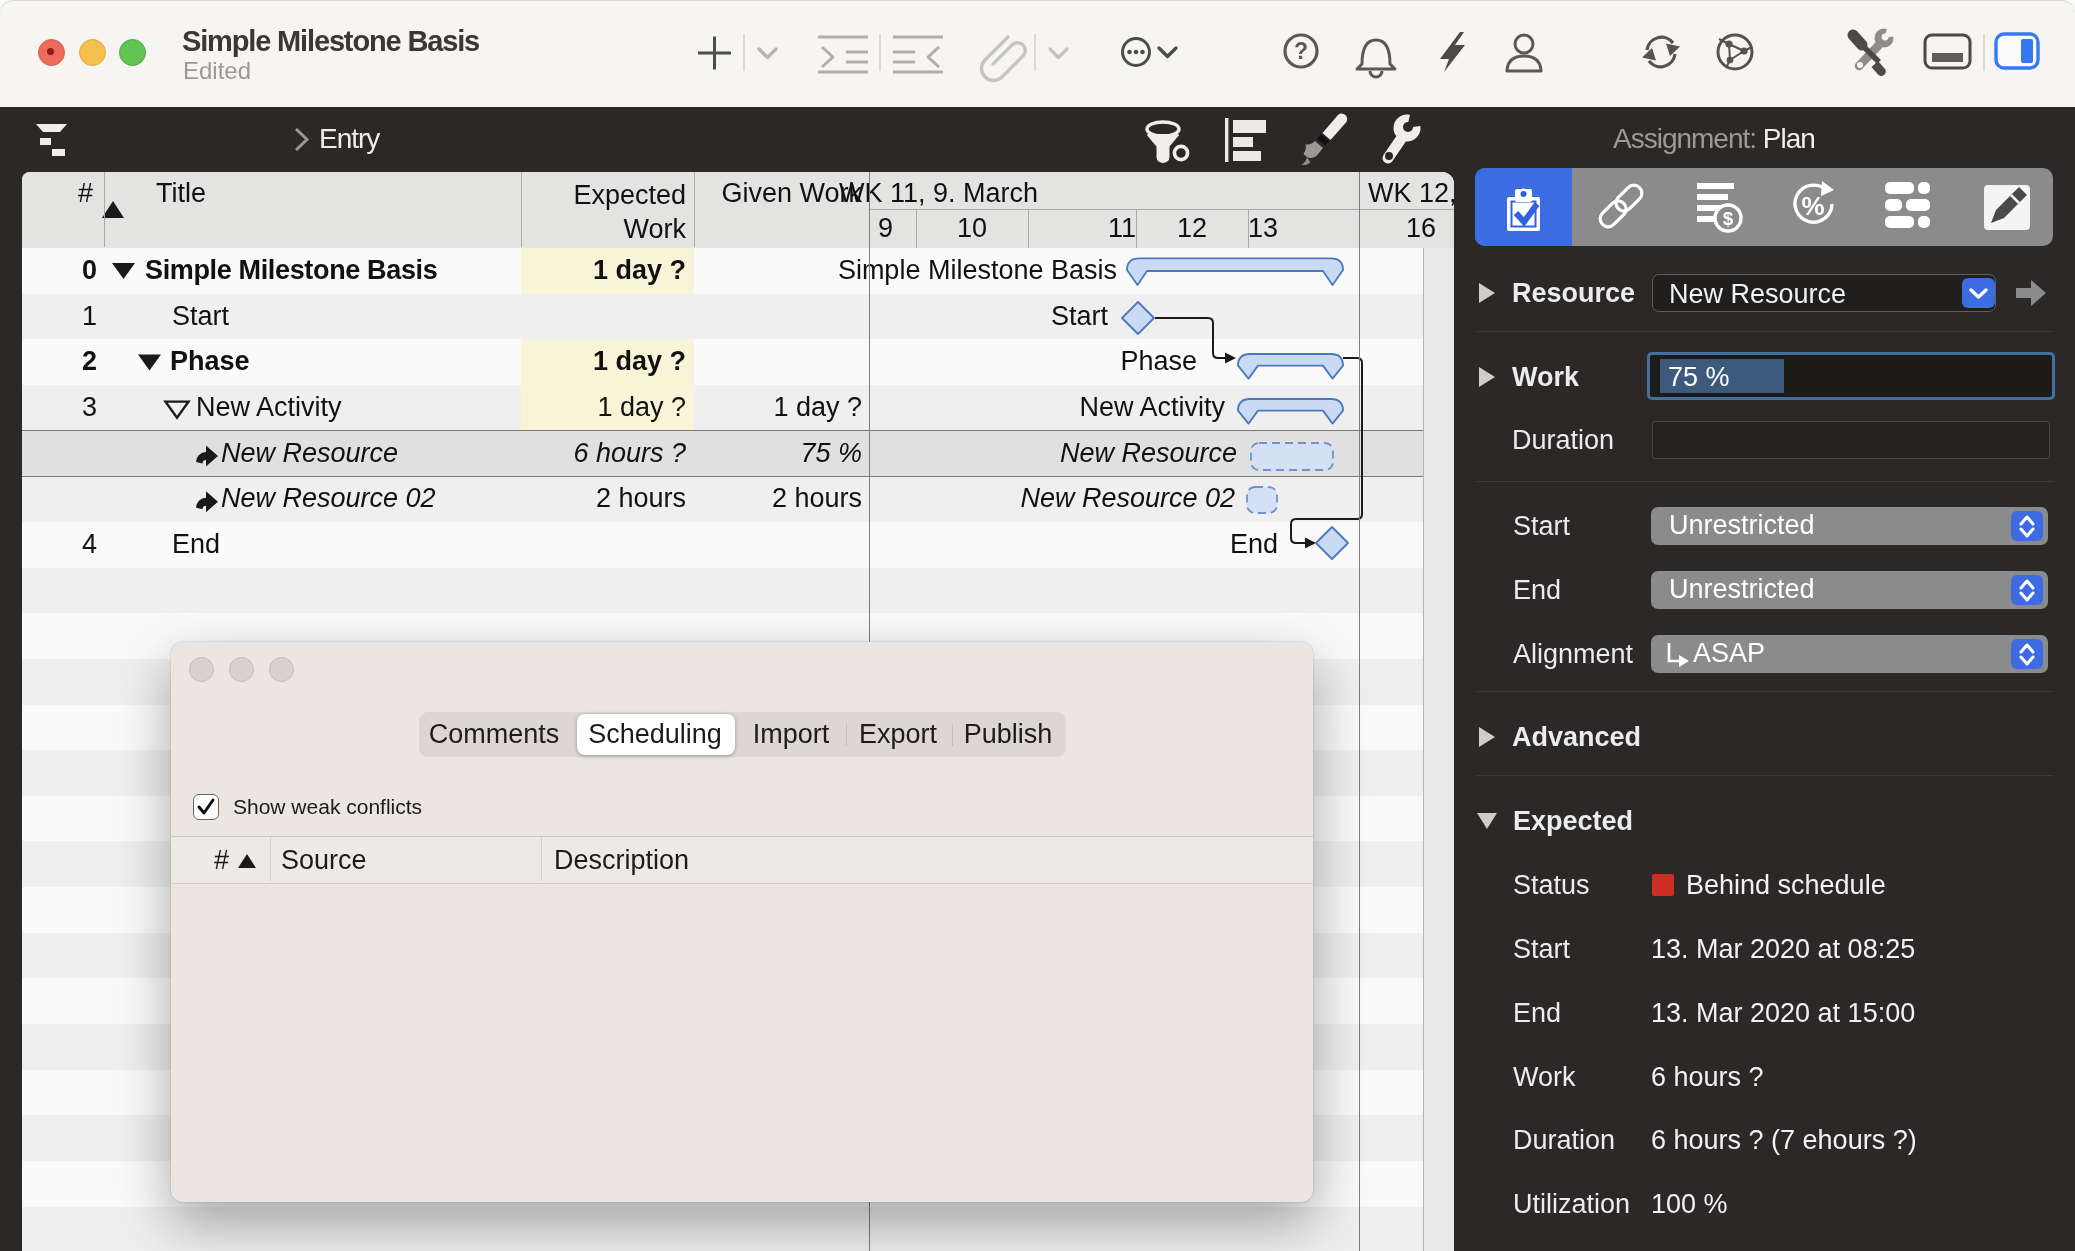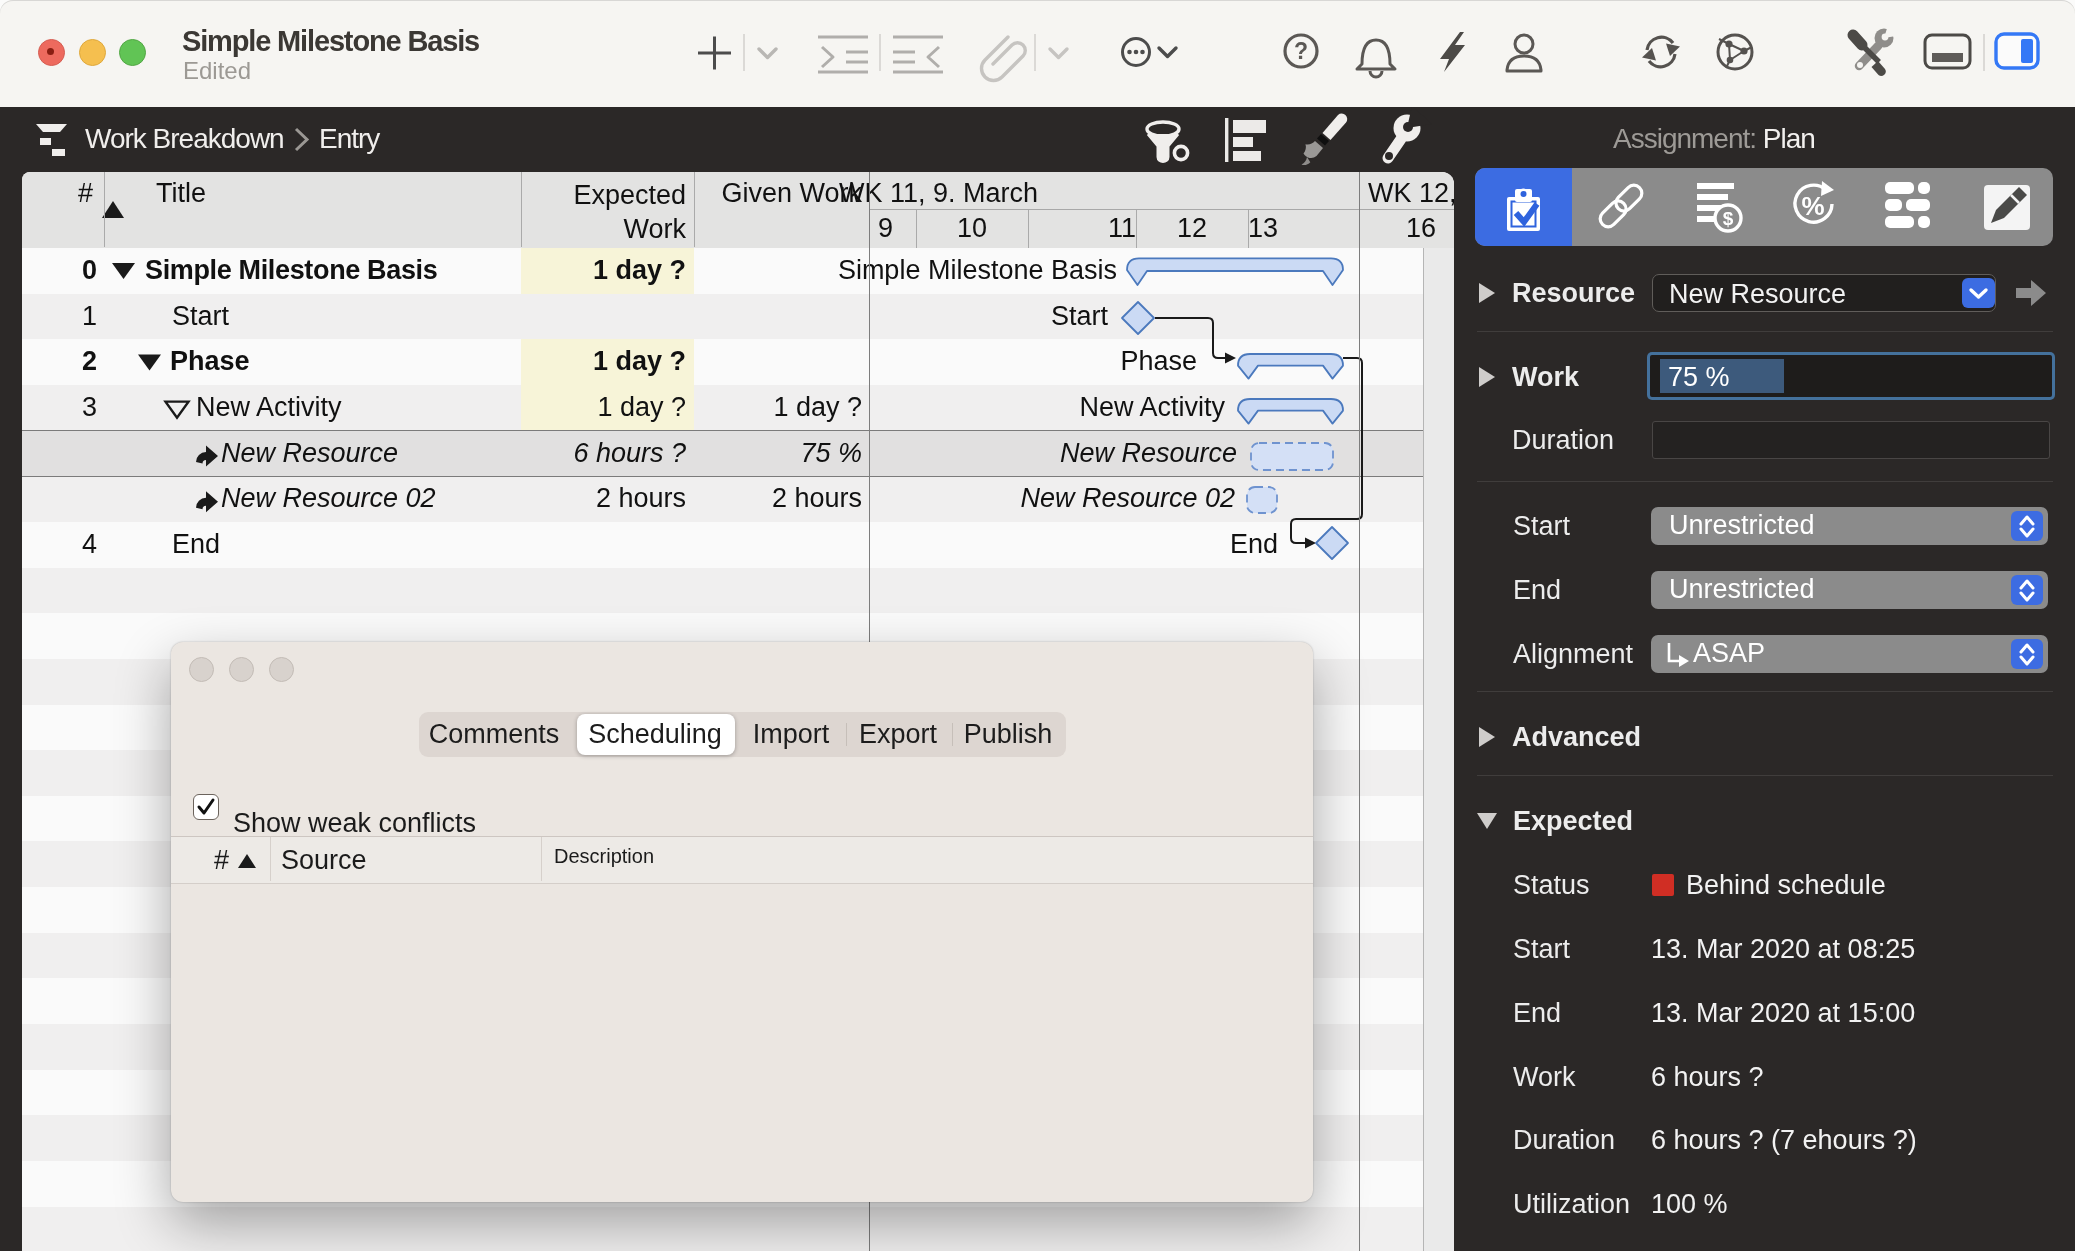--- a/index.html
+++ b/index.html
@@ -141,21 +141,20 @@
       <rect x="1925" y="35" width="45" height="33" rx="7" stroke="#4c4a47" stroke-width="3" fill="none"></rect>
       <rect x="1932" y="53" width="31" height="9" fill="#5f5c59"></rect>
       <path d="M 1984,34 v 37" stroke="#dbd9d6" stroke-width="2"></path>
 
       <rect x="1996" y="34" width="42" height="34" rx="8" stroke="#3478f6" stroke-width="3.4" fill="#fbfbfb"></rect>
       <rect x="2021" y="39" width="12" height="24" rx="2" fill="#3478f6"></rect>
     </svg>
   </div>
 
   <div id="toolbar2" class="abs">
-    <div class="crumb" style="left:85px">Work Breakdown</div>
     <div class="crumb" style="left:319px">Entry</div>
     <svg class="abs" style="left:0;top:0" width="2075" height="65" viewBox="0 0 2075 65">
 
       <g fill="#f0eeec">
         <path d="M 36,17 h 31 l -7,8 h -17 z"></path>
         <rect x="40" y="31" width="11" height="7"></rect>
         <rect x="52" y="42" width="13" height="7"></rect>
       </g>
 
       <path d="M 296,22 l 11,10.5 -11,10.5" stroke="#9b9894" stroke-width="3" fill="none"></path>
@@ -431,24 +430,24 @@
       <div class="dsegtext" style="left:429px;width:100px">Export</div>
       <div class="dsegtext" style="left:529px;width:120px">Publish</div>
       <div class="abs" style="left:427px;top:11px;width:1px;height:23px;background:#c6bfb9"></div>
       <div class="abs" style="left:533px;top:11px;width:1px;height:23px;background:#c6bfb9"></div>
     </div>
     <div class="abs" style="left:22px;top:152px;width:26px;height:26px;background:#fff;border:1.5px solid #6b635c;border-radius:6px;box-sizing:border-box">
       <svg width="24" height="24" viewBox="0 0 24 24">
           <path d="M 5,12 l 5,6 9,-13" stroke="#111" stroke-width="3" fill="none" stroke-linecap="round" stroke-linejoin="round"></path>
         </svg>
     </div>
-    <div class="abs" style="left:62px;top:166px;font-size:27px;color:#1b1b1b;line-height:30px">Show weak conflicts</div>
+    <div class="abs" style="left:62px;top:150px;font-size:21px;color:#1b1b1b;line-height:30px">Show weak conflicts</div>
     <div id="dtablehead">
       <div class="abs" style="left:43px;top:8px;font-size:27px;color:#1b1b1b">#</div>
       <div class="tri" style="left:67px;top:17px;border-left:9px solid transparent;border-right:9px solid transparent;border-bottom:14px solid #1a1a1a"></div>
       <div class="abs" style="left:110px;top:8px;font-size:27px;color:#1b1b1b">Source</div>
-      <div class="abs" style="left:383px;top:8px;font-size:20px;color:#1b1b1b">Description</div>
+      <div class="abs" style="left:383px;top:8px;font-size:27px;color:#1b1b1b">Description</div>
       <div class="abs" style="left:99px;top:0;width:1px;height:44px;background:#d6d0cb"></div>
       <div class="abs" style="left:370px;top:0;width:1px;height:44px;background:#d6d0cb"></div>
     </div>
   </div>
 
 </div>
 
 </body></html>

